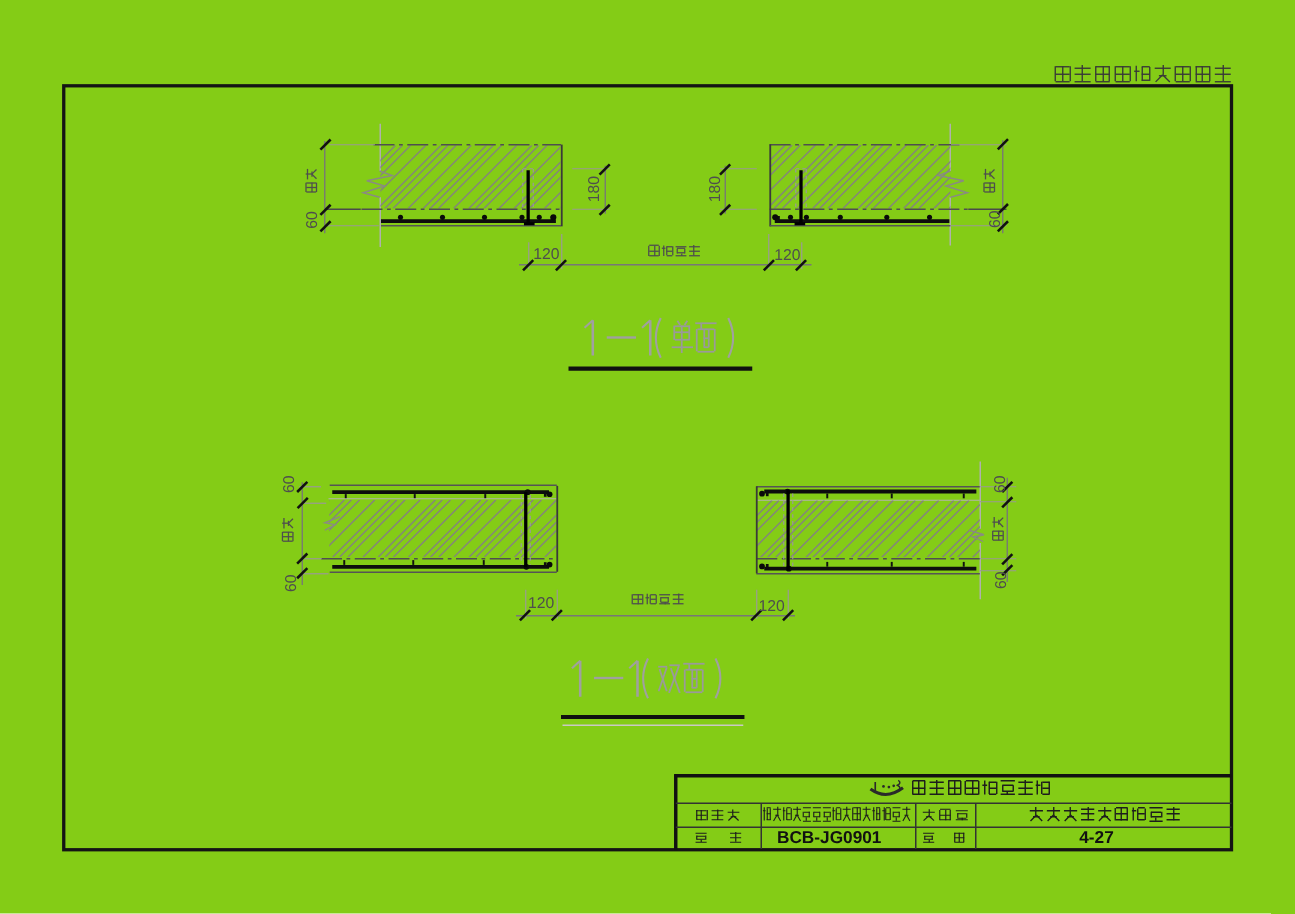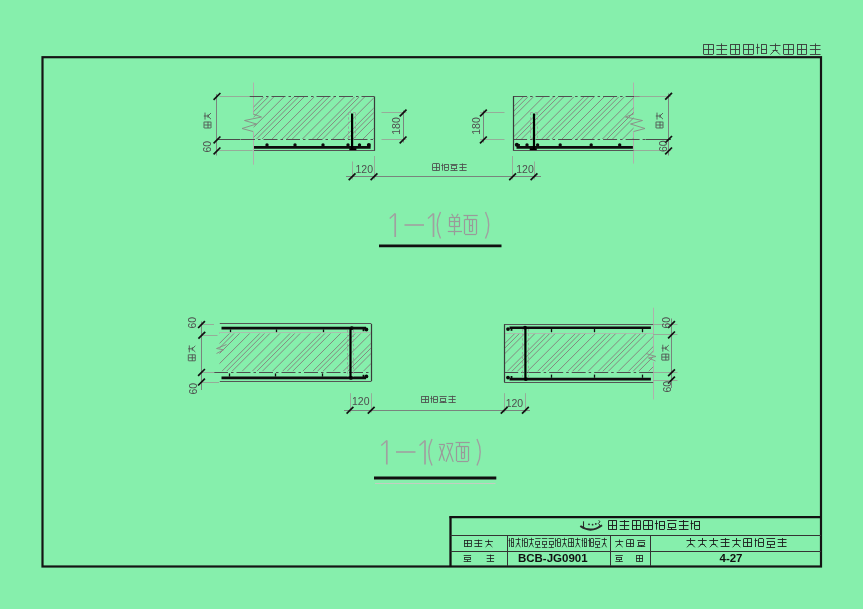--- a/index.html
+++ b/index.html
@@ -1,14 +1,14 @@
 <!DOCTYPE html>
 <html><head><meta charset="utf-8"><title>d</title><style>
 html,body{margin:0;padding:0;background:#ffffff;}
-.page{position:relative;width:863px;height:609px;background:#86efac;overflow:hidden;}
+.page{position:relative;width:863px;height:609px;background:#84cc16;overflow:hidden;}
 </style></head><body>
 <div class="page">
 <svg width="863" height="609" viewBox="0 0 863 609">
 
 <g>
         <line x1="703.7" y1="44.5" x2="713.1" y2="44.5" stroke="#383838" stroke-width="0.9" stroke-linecap="butt"></line>
         <line x1="703.7" y1="54.5" x2="713.1" y2="54.5" stroke="#383838" stroke-width="0.9" stroke-linecap="butt"></line>
         <line x1="703.5" y1="44.2" x2="703.5" y2="54.2" stroke="#383838" stroke-width="0.9" stroke-linecap="butt"></line>
         <line x1="713.5" y1="44.2" x2="713.5" y2="54.2" stroke="#383838" stroke-width="0.9" stroke-linecap="butt"></line>
         <line x1="703.7" y1="49.5" x2="713.1" y2="49.5" stroke="#383838" stroke-width="0.9" stroke-linecap="butt"></line>

